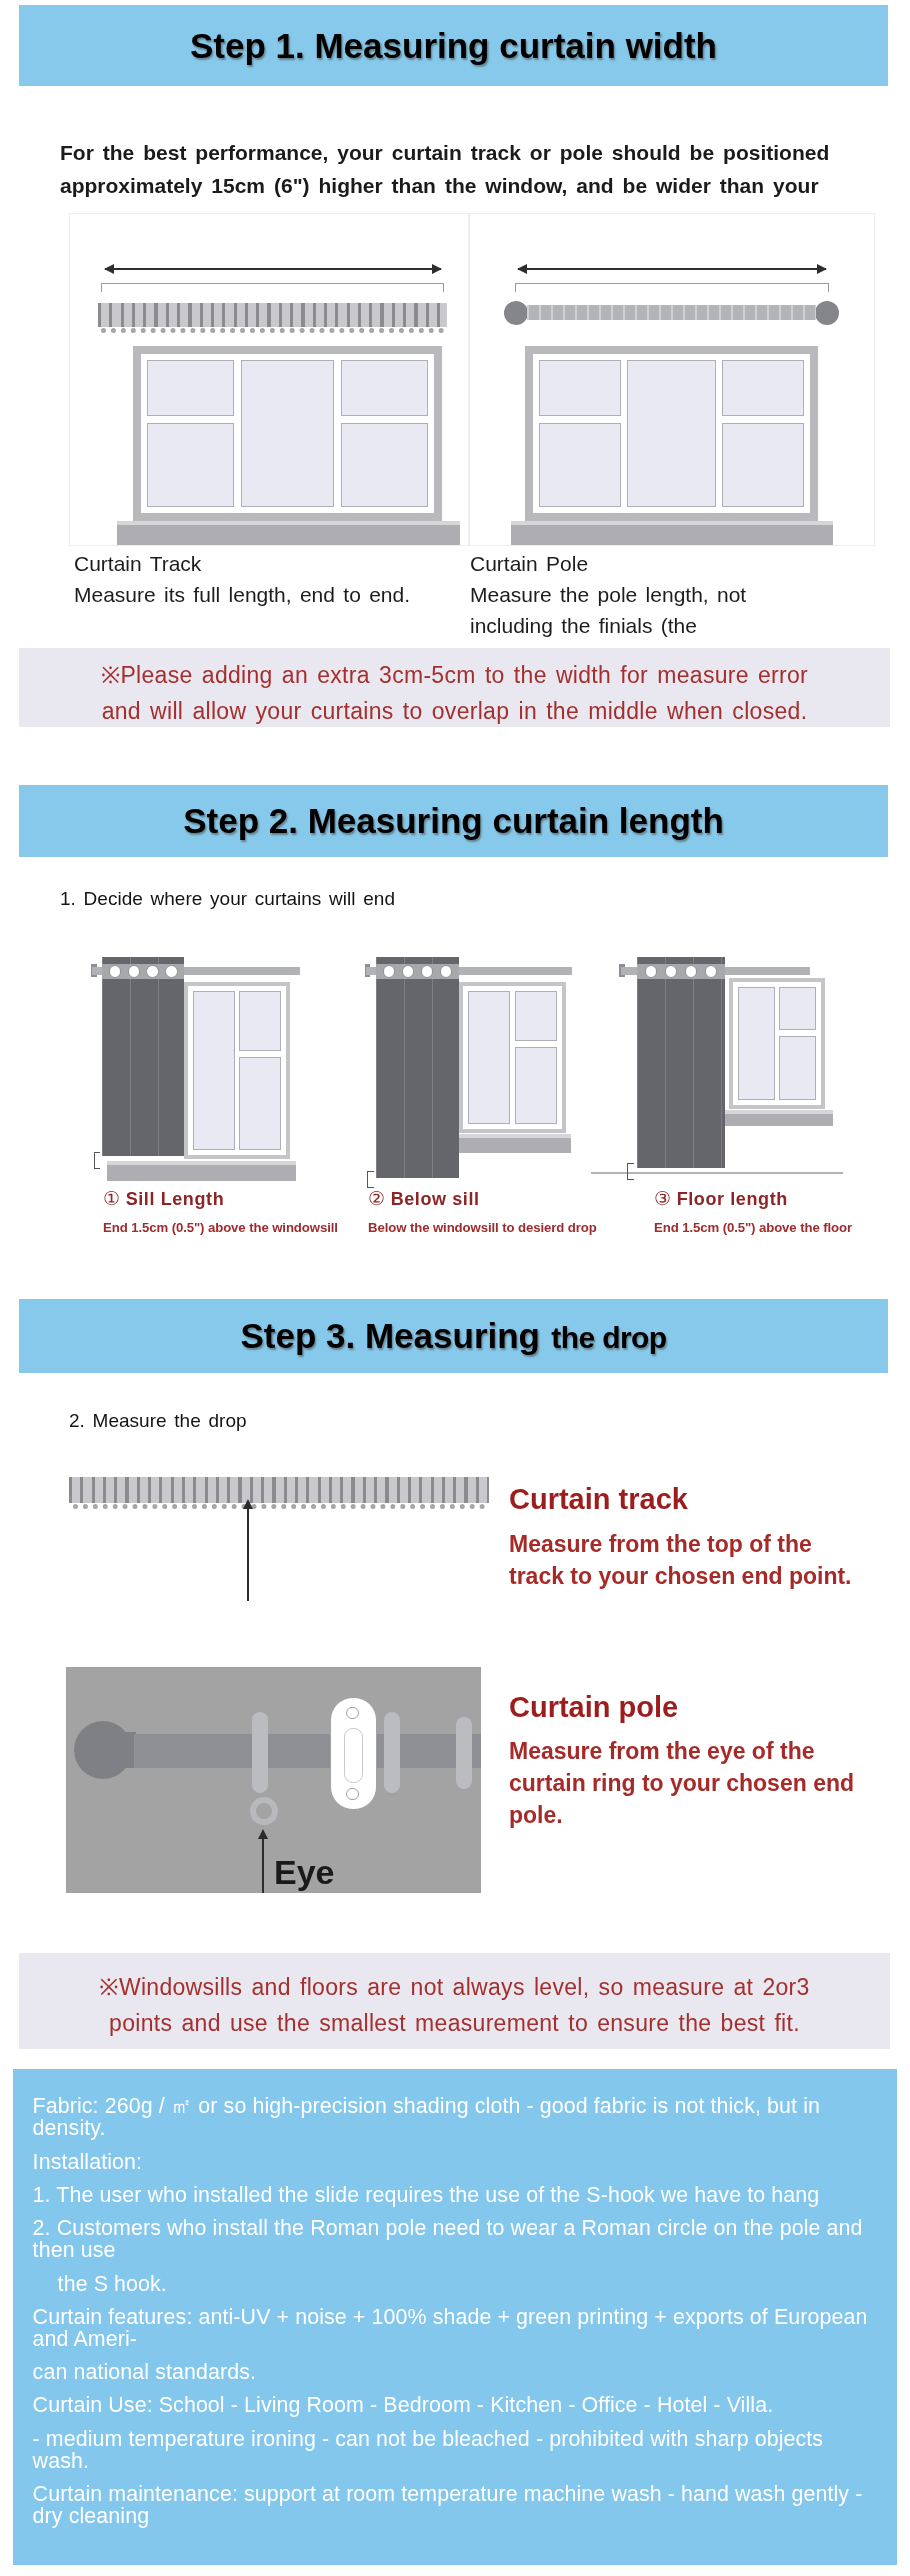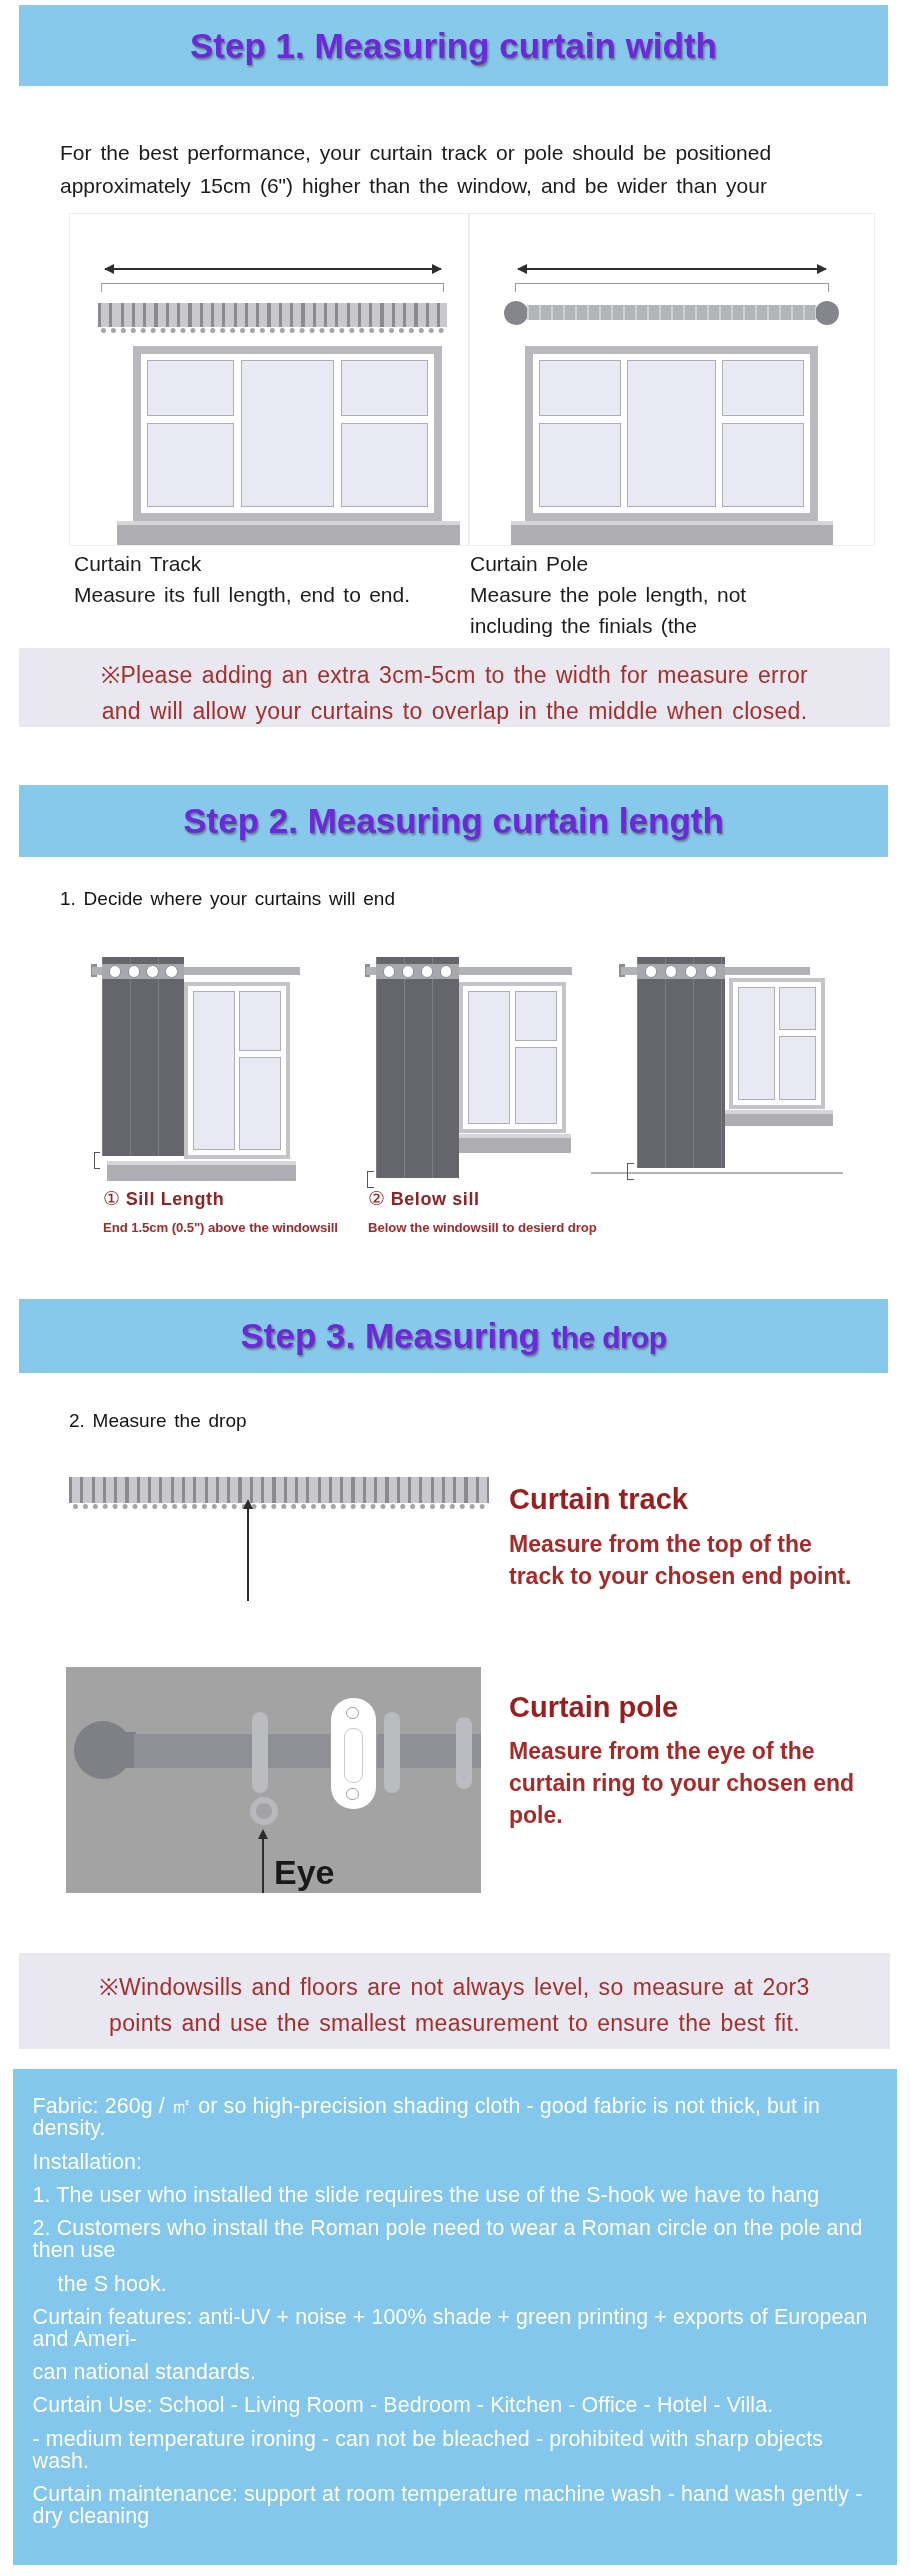--- a/index.html
+++ b/index.html
@@ -1,30 +1,30 @@
 <!DOCTYPE html>
 <html style="font-size:10px"><head>
 <meta charset="utf-8">
 <style>
   html,body{margin:0;padding:0;background:#fff;}
   #page{position:relative;width:910px;height:2576px;background:#ffffff;overflow:hidden;
         font-family:"Liberation Sans", sans-serif;}
 
   
-  .band{position:absolute;left:19px;width:869px;background:#87c9ea;color:#6d28d9;
+  .band{position:absolute;left:19px;width:869px;background:#87c9ea;color:#000000;
         font-weight:bold;text-align:center;
         text-shadow:1.3px 1.9px 1.9px rgba(70,70,70,.55);}
   #band1{top:5px;height:81px;line-height:81px;font-size:35px;}
   #band2{top:785px;height:72px;line-height:72px;font-size:35px;}
   #band3{top:1299px;height:74px;line-height:74px;font-size:35px;}
   #band3 .tsub{font-size:30px;letter-spacing:-0.6px;margin-left:11.3px;margin-top:44px;}
 
   
   .intro{position:absolute;left:60px;top:136px;width:830px;font-size:21px;line-height:33px;
-         color:#1b1b1b;word-spacing:3.1px;}
+         color:#1b1b1b;word-spacing:3.1px;font-weight:bold;}
   .cap1{position:absolute;top:548px;font-size:21px;line-height:31px;color:#1d1d1d;word-spacing:2.5px;}
   .blackhead{position:absolute;font-size:19px;font-weight:normal;color:#141414;word-spacing:2.5px;}
   .note{position:absolute;left:19px;width:871px;background:#e9e8f1;color:#a52f2d;
         text-align:center;font-size:23px;line-height:36px;letter-spacing:0.3px;word-spacing:2.5px;}
   #note1{top:648px;height:79px;padding-top:8.8px;box-sizing:border-box;}
   #note2{top:1953px;height:96px;padding-top:16.4px;box-sizing:border-box;}
 
   
   .dbox{position:absolute;top:213px;height:333px;background:#fff;border:0.6px solid #ededf1;box-sizing:border-box;}
   #dbox-track{left:69px;width:400px;}
@@ -271,20 +271,24 @@
   </div>
 
   <div class="opt" style="left:103px;">
     <span class="t"><span class="n">①</span><span>Sill Length</span></span>
     <span class="d">End 1.5cm (0.5") above the windowsill</span>
   </div>
   <div class="opt" style="left:368px;">
     <span class="t"><span class="n">②</span><span>Below sill</span></span>
     <span class="d">Below the windowsill to desierd drop</span>
   </div>
+  <div class="opt" style="left:654px;">
+    <span class="t"><span class="n">③</span><span>Floor length</span></span>
+    <span class="d">End 1.5cm (0.5") above the floor</span>
+  </div>
 
   <div class="band" id="band3">
     <span>Step 3. Measuring</span><span class="tsub">the drop</span>
   </div>
   <div class="blackhead" style="left:69px;top:1410px;">2. Measure the drop</div>
 
   <div class="trackband" style="left:69px;top:1477px;width:420px;height:26.4px;"></div>
   <div class="eyelets" style="left:73px;top:1504px;width:412px;"></div>
   <div class="varrow" style="left:247px;top:1508px;height:93px;">
     <span class="vh"></span>

